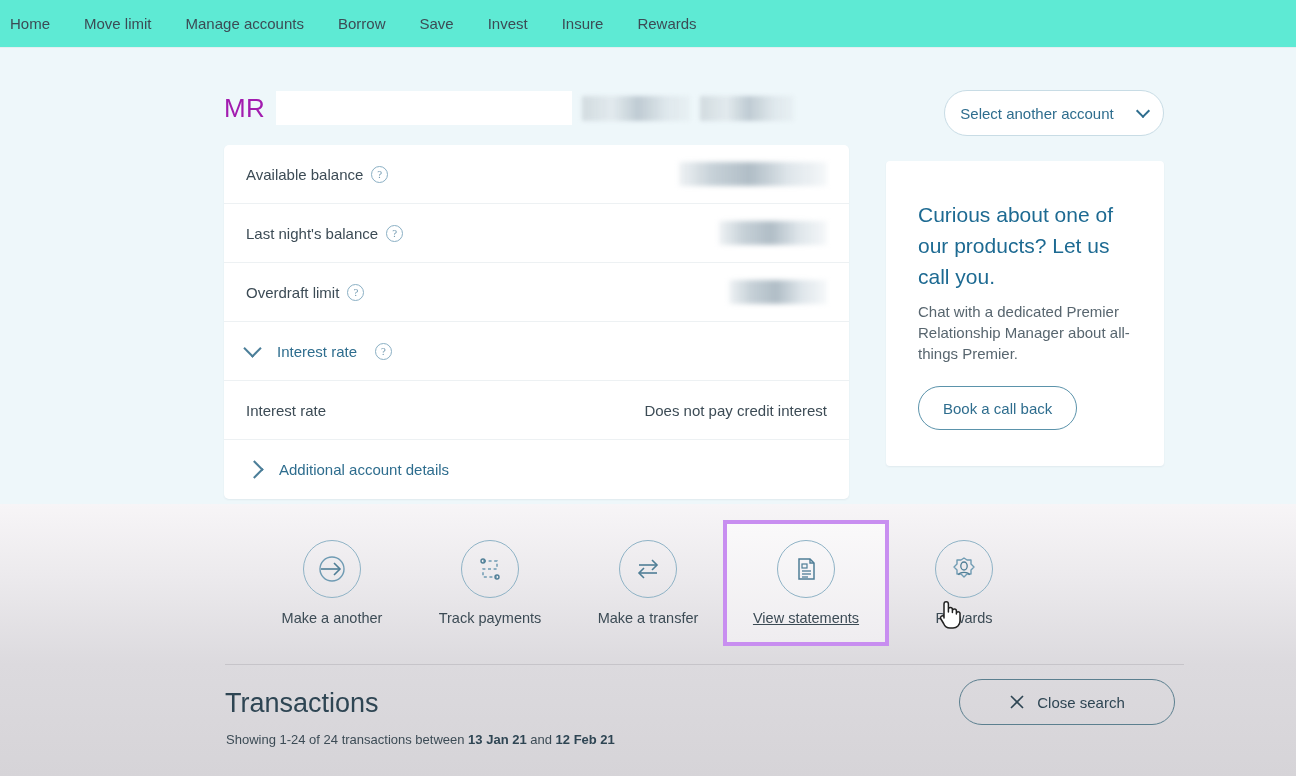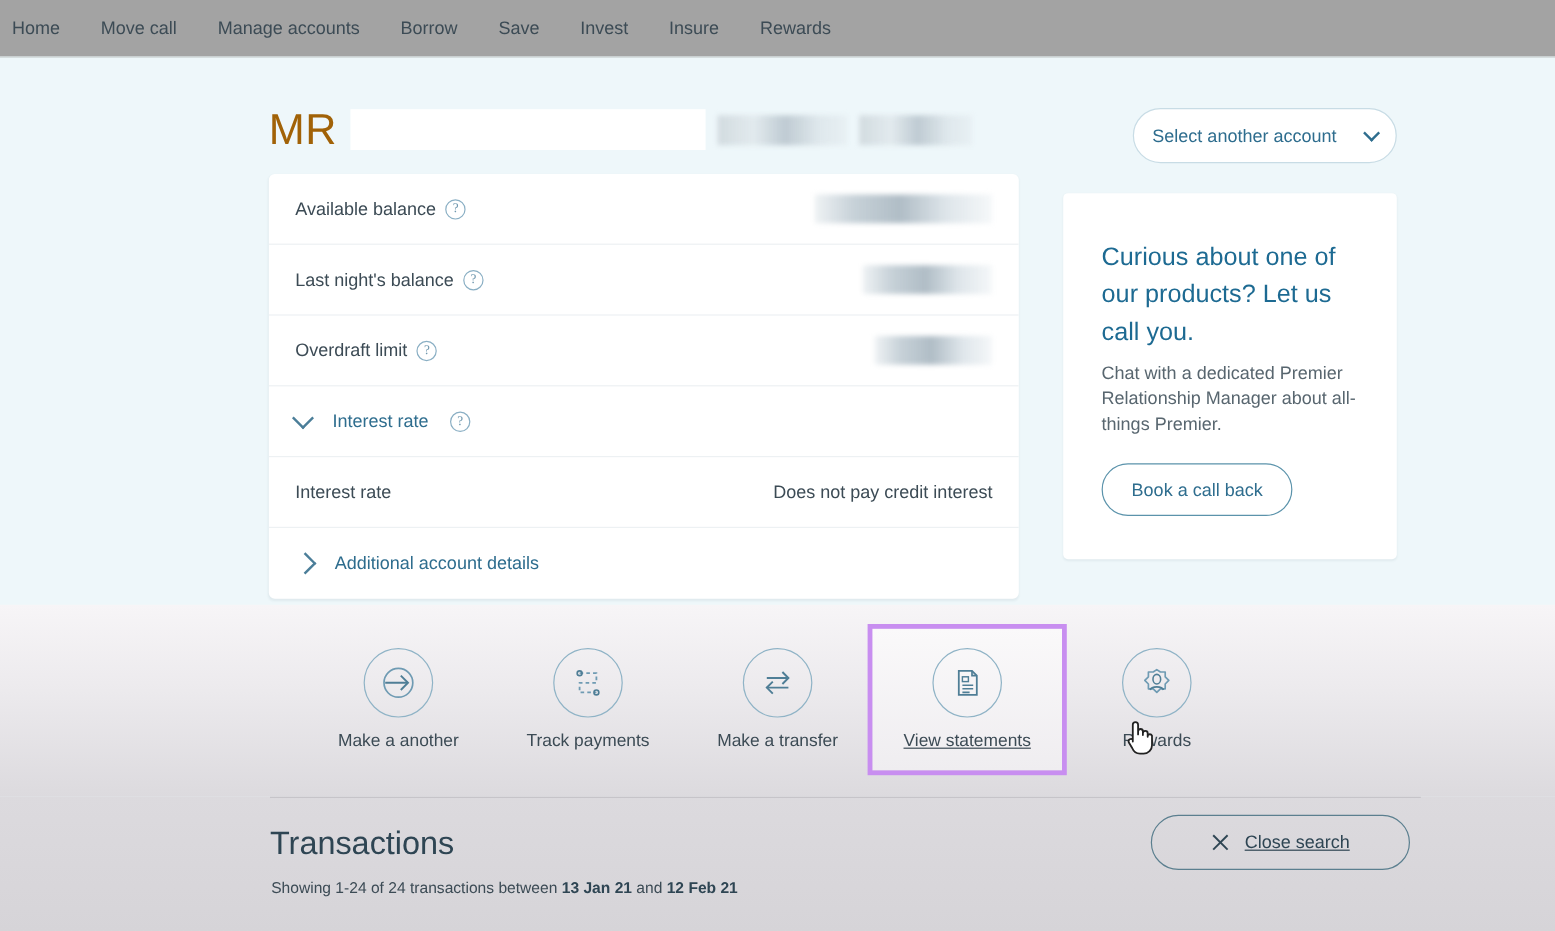--- a/index.html
+++ b/index.html
@@ -9,21 +9,21 @@
     height: 776px;
     overflow: hidden;
     font-family: "Liberation Sans", sans-serif;
     background: #eef7fa;
     position: relative;
   }
 
   
   .topnav {
     height: 48px;
-    background: #a3a3a3;
+    background: #5eead4;
     display: flex;
     align-items: center;
     padding-left: 0px;
     border-bottom: 1px solid #e4eef1;
     position: relative;
     z-index: 5;
   }
   .nav-item {
     font-size: 15px;
     color: #3c4b55;
@@ -45,22 +45,22 @@
   
   .acct-header {
     position: absolute;
     left: 224px;
     top: 42px;
     display: flex;
     align-items: center;
     height: 36px;
   }
   .acct-title {
-    font-size: 36px;
-    color: #a16207;
+    font-size: 26px;
+    color: #a21caf;
     letter-spacing: .3px;
     font-weight: 400;
   }
   .redact-white {
     width: 296px;
     height: 34px;
     background: #ffffff;
     margin-left: 11px;
   }
   .blur-bar {
@@ -307,29 +307,28 @@
     border: 1px solid #5b7f8f;
     border-radius: 24px;
     display: flex;
     align-items: center;
     justify-content: center;
     gap: 12px;
     font-size: 15px;
     color: #2e4553;
     cursor: pointer;
     background: transparent;
-    text-decoration: underline;
   }
 </style>
 </head>
 <body>
 
 <div class="topnav">
   <div class="nav-item">Home</div>
-  <div class="nav-item">Move call</div>
+  <div class="nav-item">Move limit</div>
   <div class="nav-item">Manage accounts</div>
   <div class="nav-item">Borrow</div>
   <div class="nav-item">Save</div>
   <div class="nav-item">Invest</div>
   <div class="nav-item">Insure</div>
   <div class="nav-item">Rewards</div>
 </div>
 
 <div class="page">
 

